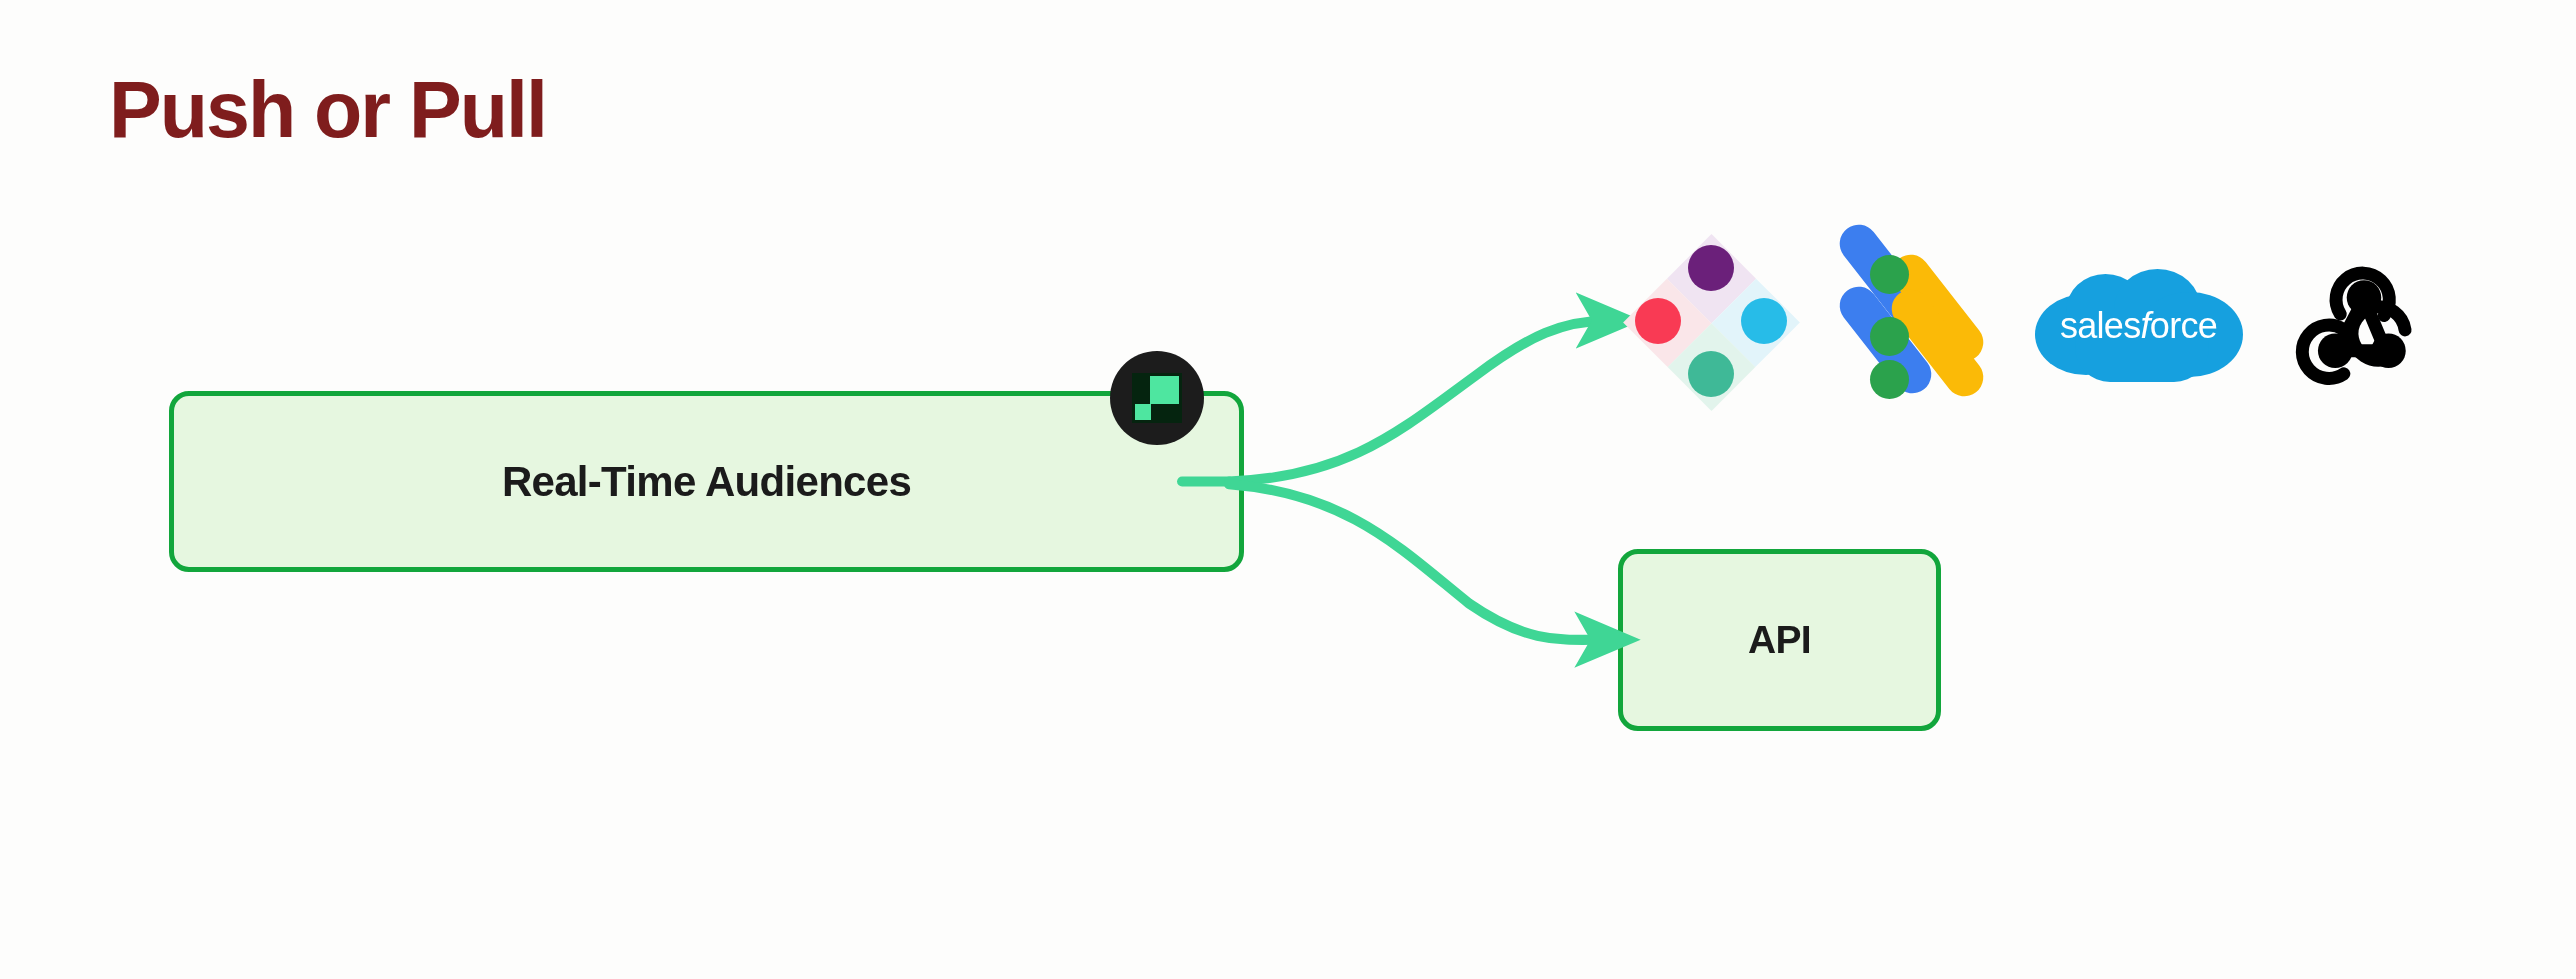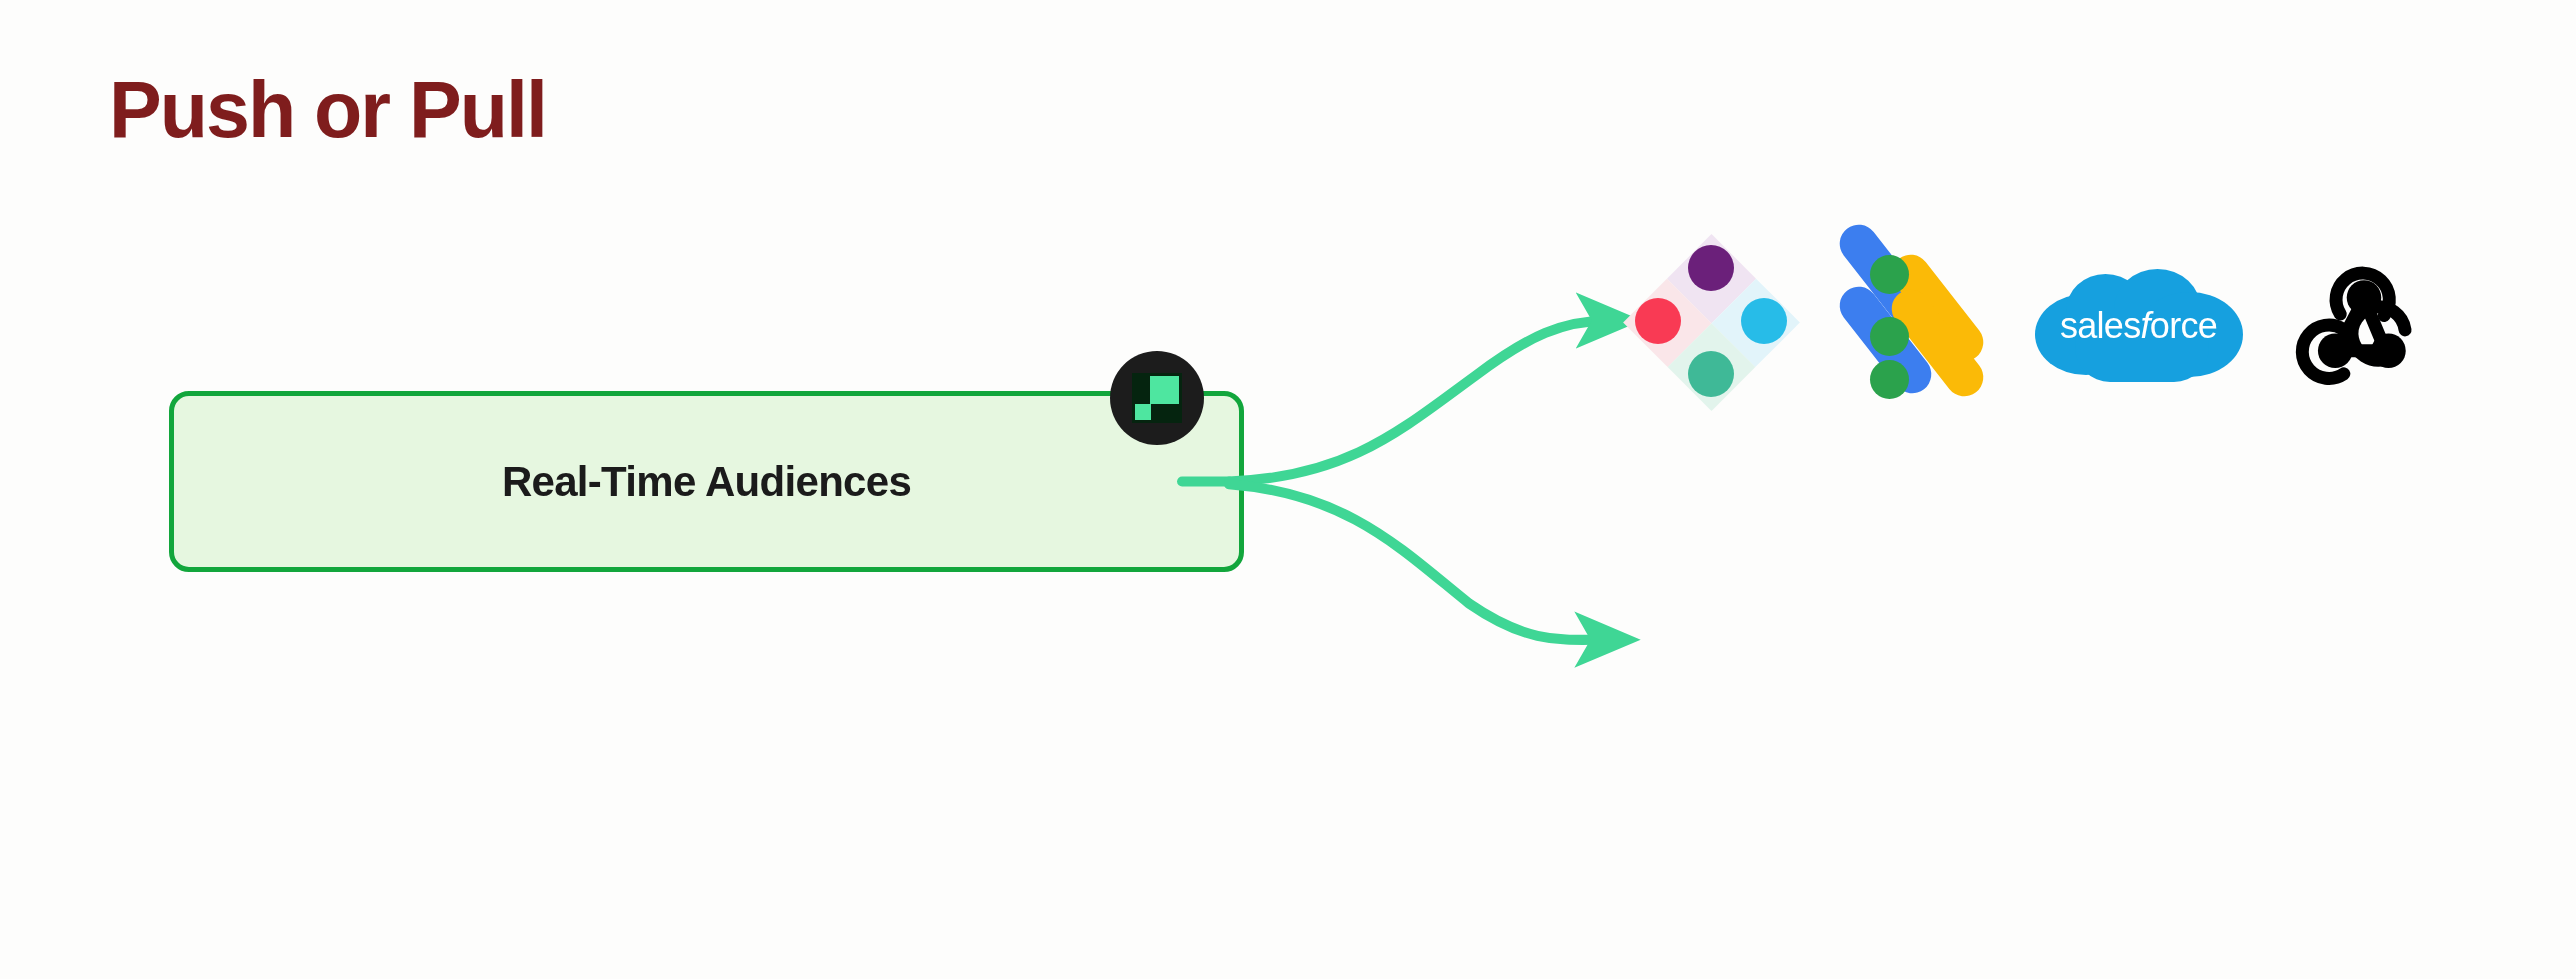--- a/index.html
+++ b/index.html
@@ -259,20 +259,23 @@
     <span class="node-label">Real-Time Audiences</span>
   </div>
 
   <div id="audience-badge">
     <div id="audience-badge-mark">
       <span class="sq-lg"></span>
       <span class="sq-sm"></span>
     </div>
   </div>
 
+  <div class="node-card" id="api-card">
+    <span class="node-label">API</span>
+  </div>
 
   <div id="destinations">
 
     <div class="dest-logo" id="logo-braze">
       <div id="braze-diamond">
         <span class="q q1"></span>
         <span class="q q2"></span>
         <span class="q q3"></span>
         <span class="q q4"></span>
       </div>

